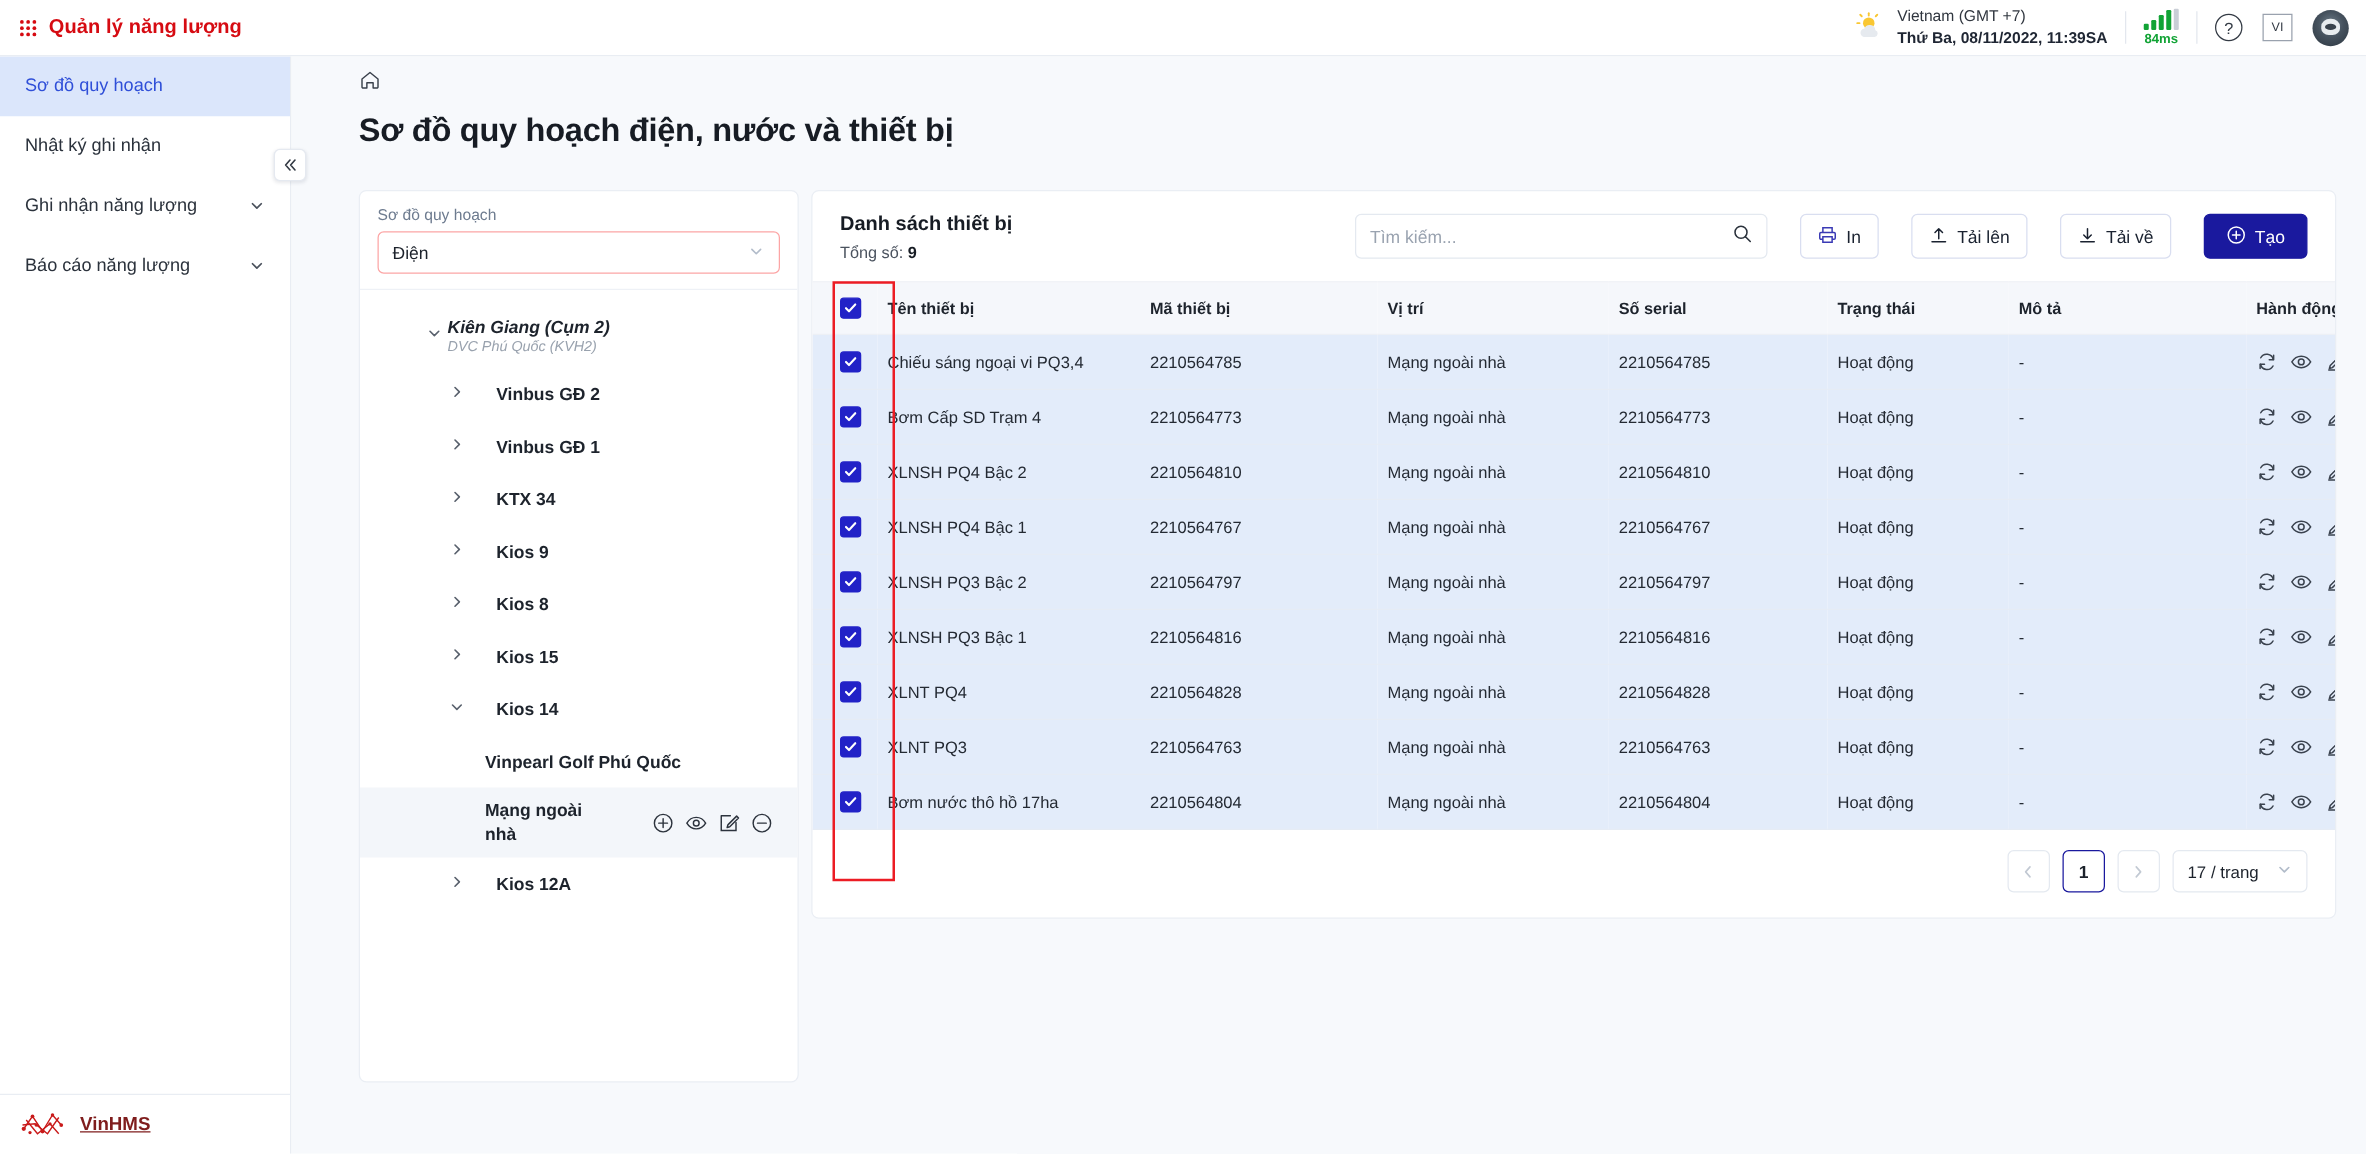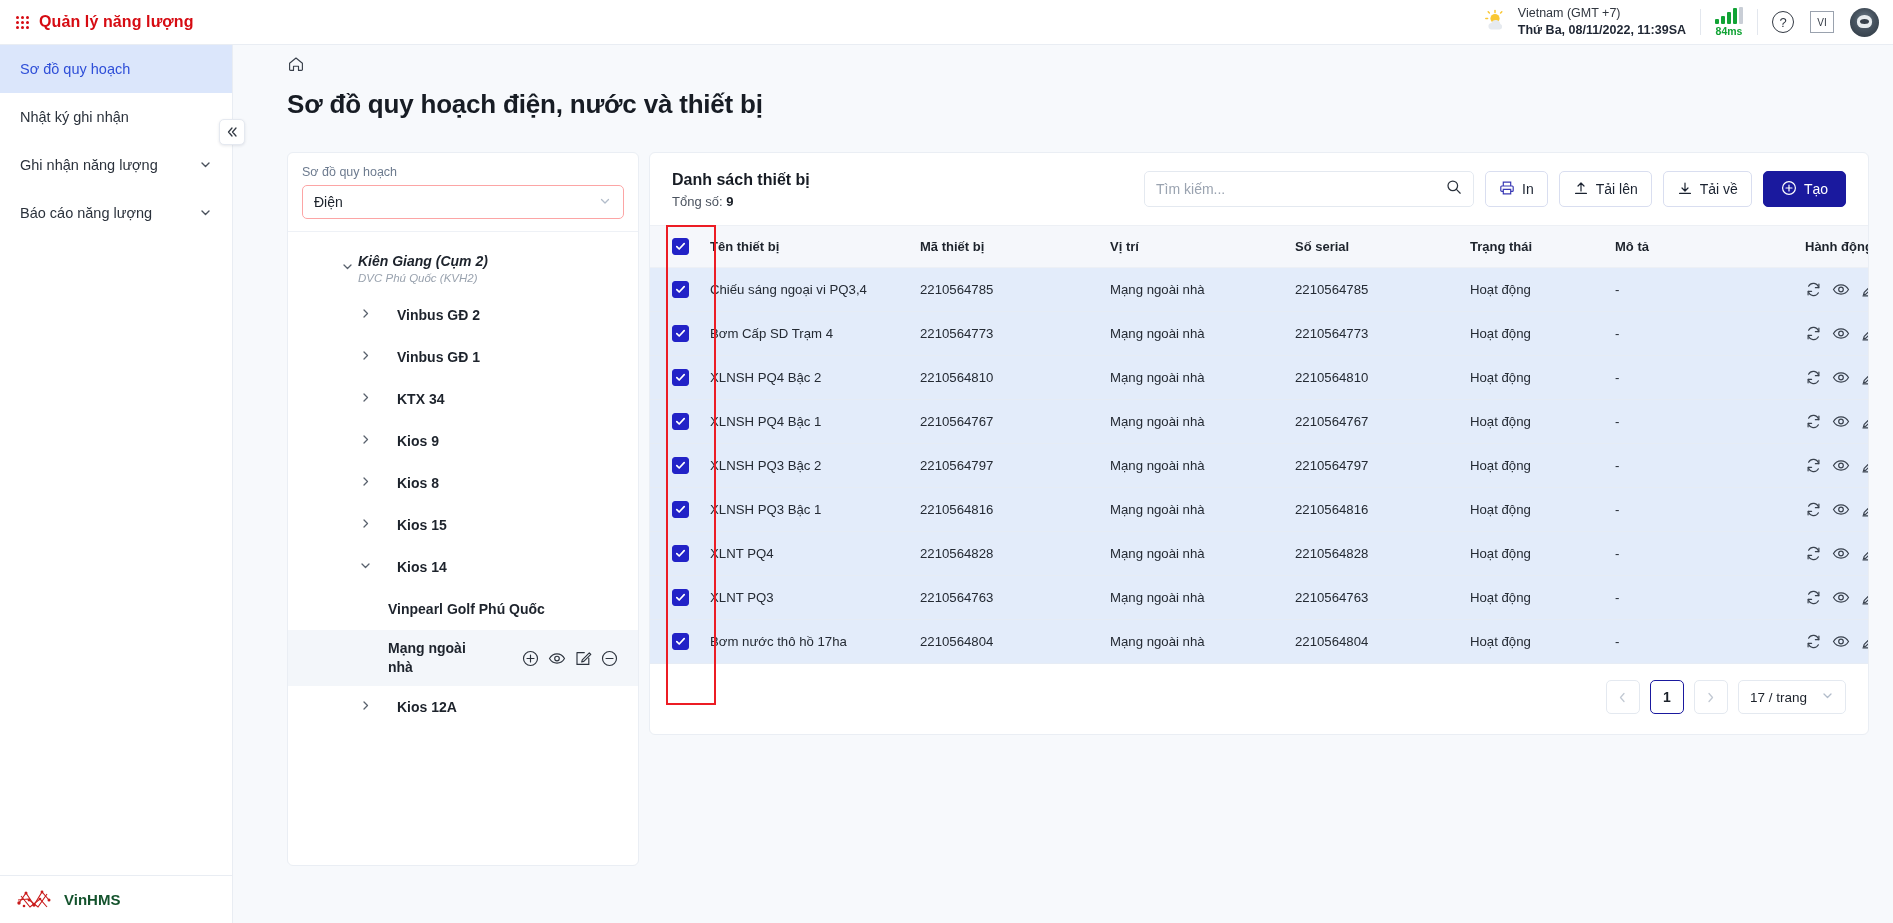--- a/index.html
+++ b/index.html
@@ -55,21 +55,21 @@
   .sidebar { width: 233px; flex: 0 0 233px; background: #fff; border-right: 1px solid #e9edf3;
              display: flex; flex-direction: column; position: relative; z-index: 20; }
   .nav { padding-top: 0; flex: 1; }
   .nav-item { height: 48px; display: flex; align-items: center; justify-content: space-between;
               padding: 0 20px 0 20px; font-size: 14.5px; color: #2b323c; cursor: pointer; }
   .nav-item.active { background: #dbe6fb; color: #2f4fd8; }
   .chev { color: #4a515c; font-size: 12px; line-height: 1; }
   .sb-footer { height: 48px; border-top: 1px solid #e9edf3; display: flex; align-items: center;
                gap: 12px; padding-left: 16px; }
   .vin-logo { width: 36px; height: 26px; }
-  .vin-text { color: #14532d; font-weight: 700; font-size: 15px; }
+  .vin-text { color: #7f1d1d; font-weight: 700; font-size: 15px; text-decoration: underline; }
 
   .collapse-btn { position: absolute; left: 219px; top: 74px; width: 26px; height: 26px;
     background: #fff; border: 1px solid #e5e9f0; border-radius: 5px; z-index: 40;
     display: flex; align-items: center; justify-content: center; box-shadow: 0 1px 3px rgba(20,30,60,.10);
     color: #404752; font-size: 14px; cursor: pointer; }
 
   
   .main { flex: 1; background: #f7f9fc; min-width: 0; display: flex; flex-direction: column;
           padding: 0 24px 0 24px; overflow: hidden; }
   .crumbs { height: 42px; display: flex; align-items: center; padding-left: 30px; }
@@ -104,21 +104,21 @@
   .tnode .tactions span { cursor: pointer; display: inline-flex; }
 
   
   .table-card { flex: 1; background: #fff; border: 1px solid #eaeef4; border-radius: 6px;
                 min-width: 0; overflow: hidden; }
   .tc-head { display: flex; align-items: flex-start; justify-content: space-between;
              padding: 18px 22px 16px 22px; }
   .tc-title { font-size: 16px; font-weight: 700; color: #171c24; }
   .tc-sub { font-size: 13px; color: #4b535f; margin-top: 5px; }
   .tc-sub b { color: #171c24; }
-  .tc-tools { display: flex; align-items: center; gap: 11px; }
+  .tc-tools { display: flex; align-items: center; gap: 26px; }
   .search { width: 330px; height: 36px; border: 1px solid #e4e9f0; border-radius: 5px;
             display: flex; align-items: center; padding: 0 11px; }
   .search input { flex: 1; border: 0; outline: 0; font-size: 14px; color: #20262f;
                   font-family: inherit; background: transparent; }
   .search input::placeholder { color: #9aa3b0; }
   .btn { height: 36px; border: 1px solid #d9def0; border-radius: 5px; background: #fff;
          display: inline-flex; align-items: center; gap: 7px; padding: 0 13px;
          font-size: 14px; color: #1a2230; cursor: pointer; white-space: nowrap; }
   .btn.primary { background: #1a199e; border-color: #1a199e; color: #fff; padding: 0 17px; }
 

